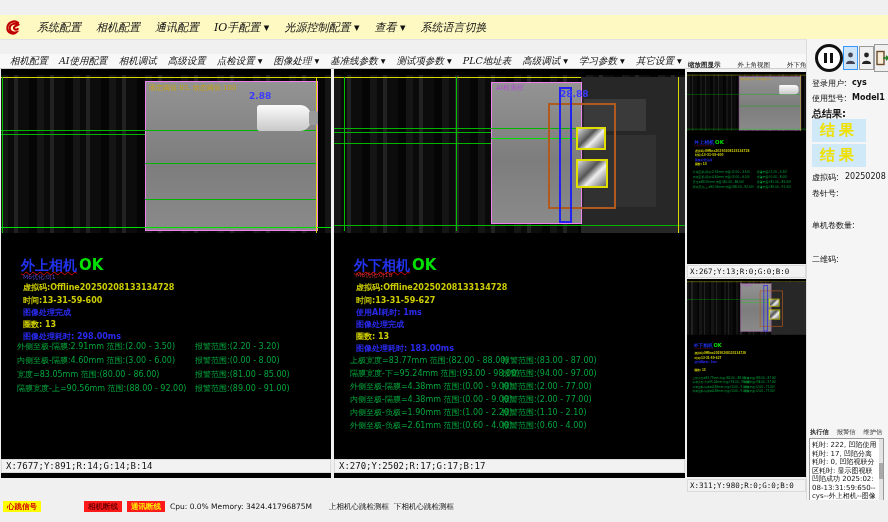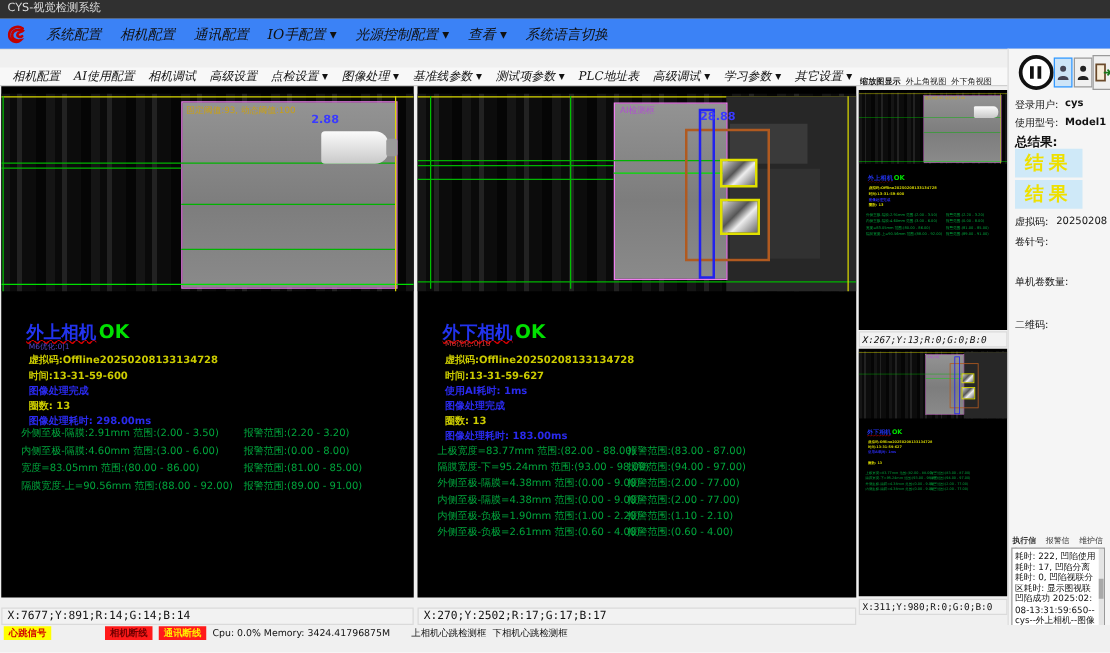--- a/index.html
+++ b/index.html
@@ -2,21 +2,21 @@
 <html><head>
 <meta charset="utf-8">
 <style>
   html,body{margin:0;padding:0;}
   body{width:888px;height:522px;position:relative;overflow:hidden;background:#fff;
        font-family:"DejaVu Sans",sans-serif;-webkit-font-smoothing:antialiased;}
   
   .app{position:absolute;inset:0;background:#f0f0f0;}
   .titlebar{position:absolute;top:0;left:0;right:0;height:15px;background:#303030;color:#ddd;
             font-size:9px;line-height:15px;padding-left:6px;}
-  .menubar{position:absolute;top:15px;left:0;right:0;height:24px;background:#3b82f6;
+  .menubar{position:absolute;top:15px;left:0;right:0;height:24px;background:#fef9c3;
            border-bottom:1px solid #e2e2e2;display:flex;align-items:center;gap:15px;
            padding-left:5px;font-style:italic;font-size:11px;font-family:"DejaVu Serif",serif;color:#111;text-align:center;}
   .menubar .mi{cursor:default;}
   .logo{width:17px;height:17px;flex:0 0 auto;}
   .tabrow{position:absolute;top:39px;left:0;right:0;height:14px;background:#ececec;border-bottom:1px solid #b8b8b8;}
   .tab{position:absolute;left:3px;top:1px;height:13px;background:#fff;border:1px solid #a8a8a8;border-bottom:none;
        padding:0 9px;font:italic 9px "DejaVu Serif",serif;line-height:13px;color:#111;}
   .toolbar{position:absolute;top:54px;left:0;right:0;height:14px;background:#f8f8f8;border-bottom:1px solid #cfcfcf;
            display:flex;align-items:center;gap:11px;padding-left:10px;
            font:italic 9.5px "DejaVu Serif",serif;color:#111;}
@@ -44,24 +44,24 @@
   .cam-title .t{font-size:14px;font-weight:bold;color:#2233ee;
                 text-decoration:underline wavy #d00 1px;}
   .cam-title .ok{font-size:15px;font-weight:bold;color:#00e000;margin-left:2px;}
   .sub{position:absolute;left:22px;font-size:6px;white-space:nowrap;}
   .il{position:absolute;left:22px;font-size:8px;font-weight:bold;white-space:nowrap;}
   .yellow{color:#cccc00;} .blue{color:#2a2aee;} .red{color:#cc3333;} .violet{color:#5544cc;}
   .mrow{position:absolute;left:0;right:0;height:12px;font-size:8px;color:#00a53c;white-space:nowrap;}
   .mrow .m{position:absolute;left:16px;}
   .mrow .a{position:absolute;}
   
-  .coord{position:absolute;top:486px;height:14px;background:#f2f2f2;border:1px solid #dadada;box-sizing:border-box;
+  .coord{position:absolute;top:459px;height:14px;background:#f2f2f2;border:1px solid #dadada;box-sizing:border-box;
          font:9px "DejaVu Sans Mono",monospace;line-height:12px;padding-left:4px;color:#111;white-space:nowrap;overflow:hidden;}
   
-  .ptabs{position:absolute;left:688px;top:59px;width:118px;height:12px;display:flex;gap:4px;
+  .ptabs{position:absolute;left:688px;top:59px;width:118px;height:12px;display:flex;gap:17px;
          font-size:6.5px;color:#222;align-items:center;}
   .ptabs .pt{white-space:nowrap;}
   .preview{position:absolute;left:687px;background:#000;overflow:hidden;}
   .mini{position:absolute;left:0;top:0;transform-origin:0 0;}
   .pcoord{position:absolute;left:687px;height:13px;width:119px;background:#f2f2f2;border:1px solid #dadada;box-sizing:border-box;
           font:7.5px "DejaVu Sans Mono",monospace;line-height:11px;padding-left:2px;color:#111;white-space:nowrap;}
   
   .panel{position:absolute;left:806px;top:39px;width:82px;bottom:22px;background:#f5f5f5;border-left:1px solid #dcdcdc;}
   .pbtn{position:absolute;background:#f0f0f0;border:1px solid #9a9a9a;display:flex;align-items:center;justify-content:center;}
   .pbtn.sel{background:#cde4f7;border:1px solid #3399ff;}
@@ -85,23 +85,20 @@
   .badge{padding:0 4px;line-height:11px;font-weight:bold;}
   .b-heart{background:#ffff00;color:#d00000;}
   .b-cam{background:#ff1a1a;color:#6e0000;margin-left:38px;}
   .b-comm{background:#ff1a1a;color:#ffee00;}
 </style>
 </head>
 <body>
 
 <div class="app">
 
-  <div class="titlebar">
-    <span>CYS-视觉检测系统</span>
-  </div>
 
   <div class="menubar">
     <svg class="logo" viewBox="0 0 18 18">
       <path d="M14 4 C10 1 3 3 2.5 9 C2 15 9 17 12 14 C7 15 4.5 12 5 9 C5.5 5.5 10 4 14 6 C13 7 10 7 9.5 9 C9 11 12 12 13.5 10.5" fill="none" stroke="#c00000" stroke-width="2.2" stroke-linecap="round"></path>
     </svg>
     <span class="mi">系统配置</span>
     <span class="mi">相机配置</span>
     <span class="mi">通讯配置</span>
     <span class="mi">IO手配置 ▾</span>
     <span class="mi">光源控制配置 ▾</span>
@@ -263,21 +260,21 @@
       <div class="mrow" style="top:300px;">
           <span class="m">宽度=83.05mm 范围:(80.00 - 86.00)</span>
           <span class="a" style="left:194px">报警范围:(81.00 - 85.00)</span>
         </div>
       <div class="mrow" style="top:314px;">
           <span class="m">隔膜宽度-上=90.56mm 范围:(88.00 - 92.00)</span>
           <span class="a" style="left:194px">报警范围:(89.00 - 91.00)</span>
         </div>
     </div>
   </div>
-  <div class="pcoord" style="top:265px;font-style:italic;">X:267;Y:13;R:0;G:0;B:0</div>
+  <div class="pcoord" style="top:265px;">X:267;Y:13;R:0;G:0;B:0</div>
 
   <div class="preview" style="top:279px;width:119px;height:198px;">
     <div class="mini" style="transform:scale(0.34);width:351px;height:409px;">
       <div class="strip">
         <div class="ylh" style="top:2px;left:0;width:351px;"></div>
         <div class="mach" style="left:247px;top:2px;width:104px;height:156px;"></div>
         <div class="obj" style="left:157px;top:7px;width:89px;height:140px;"></div>
         <div class="gl" style="top:53px;left:0;width:247px;"></div>
         <div class="gl" style="top:63px;left:157px;width:89px;background:#00e000;"></div>
         <div class="orect" style="left:214px;top:28px;width:64px;height:102px;"></div>

